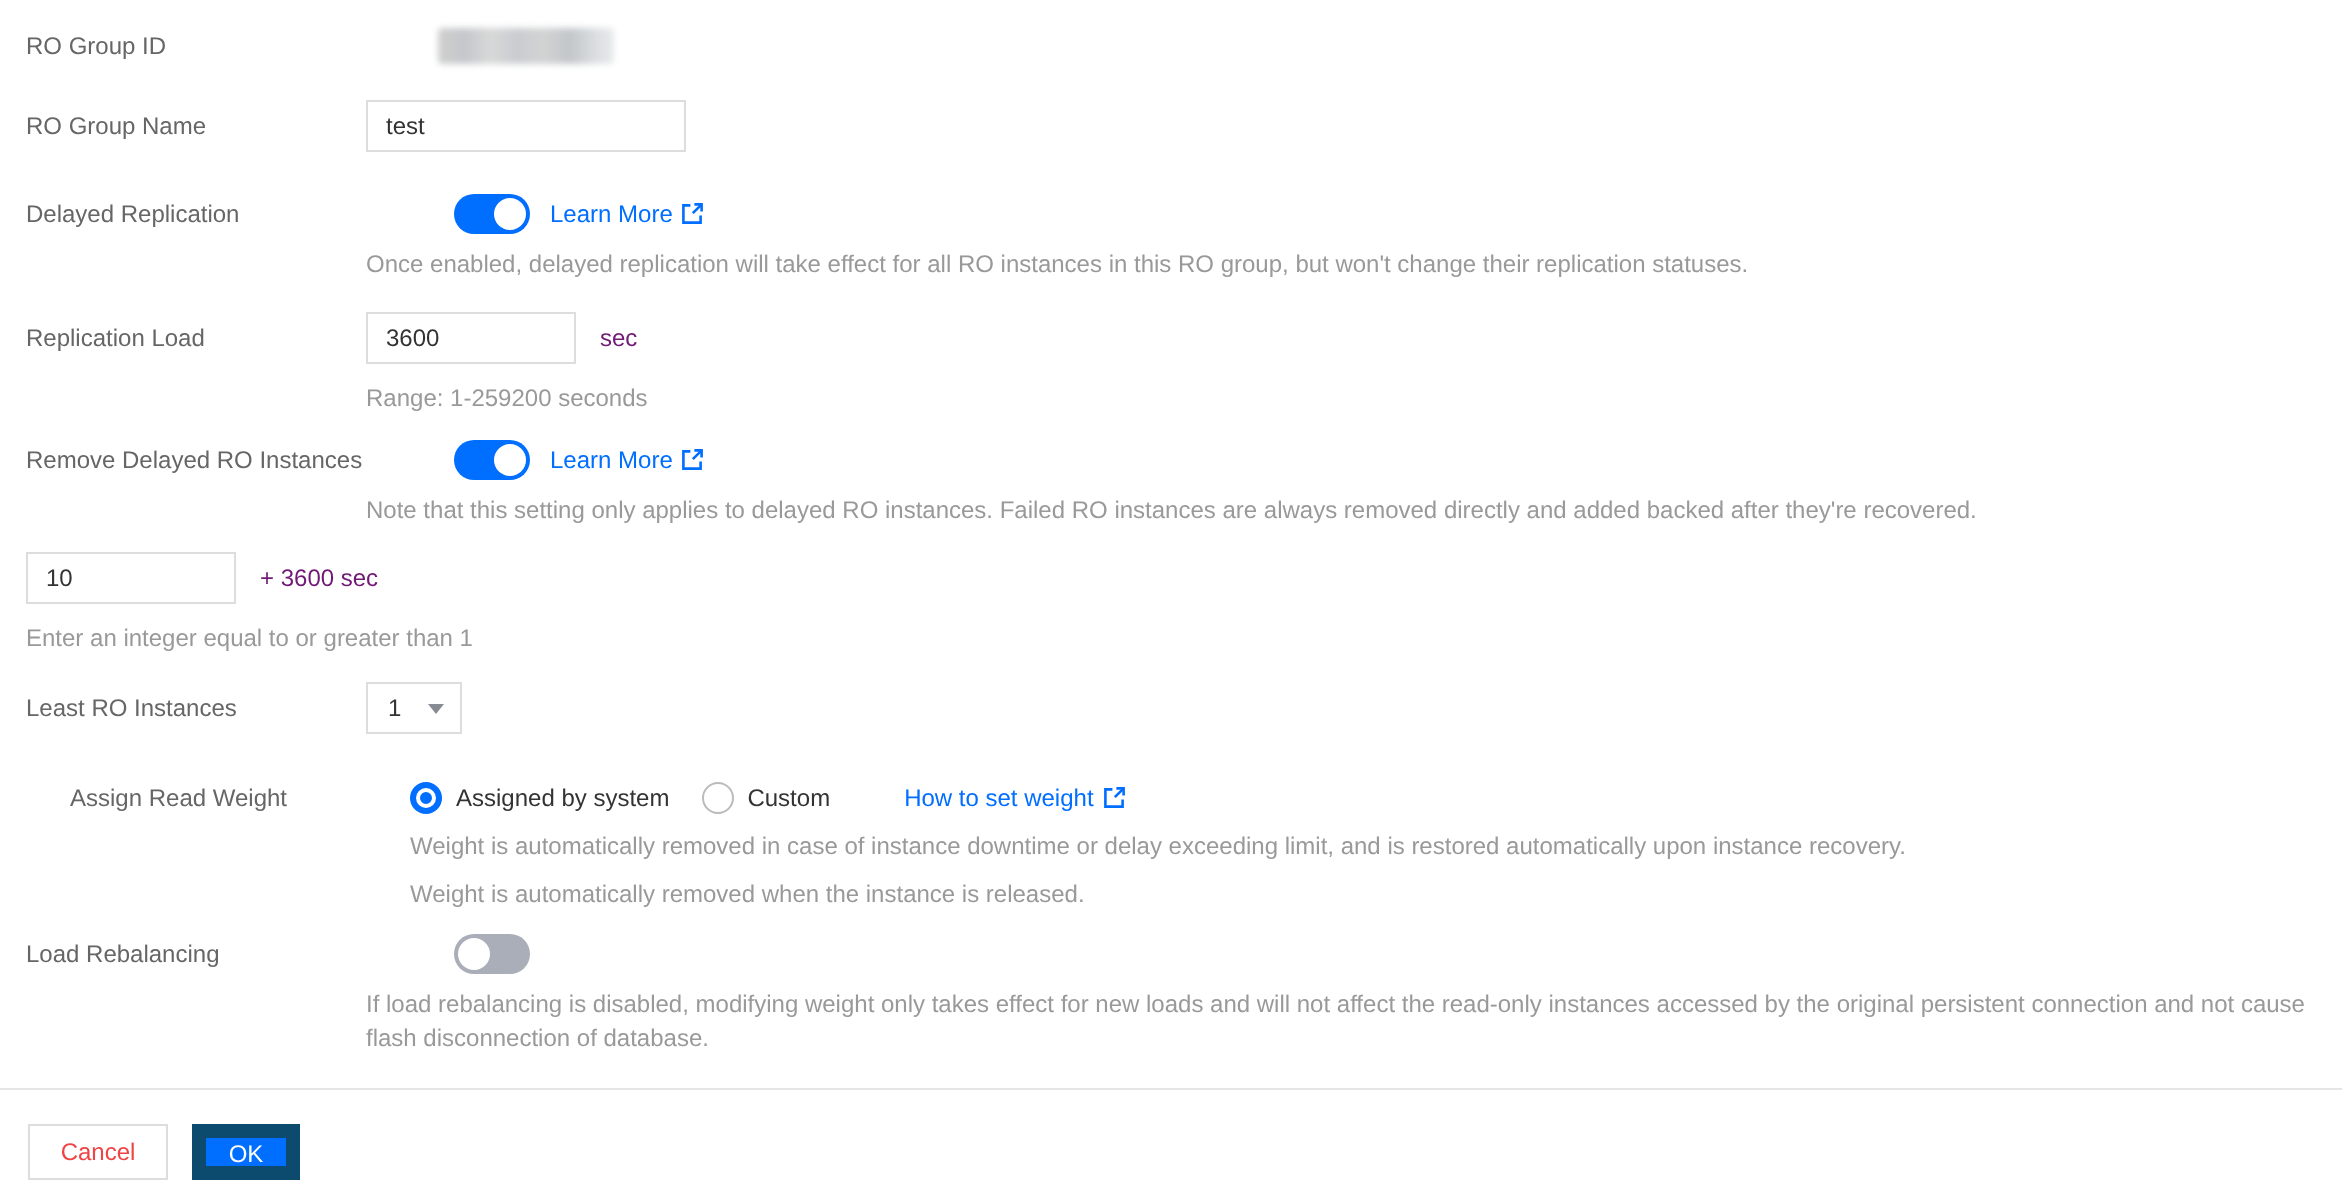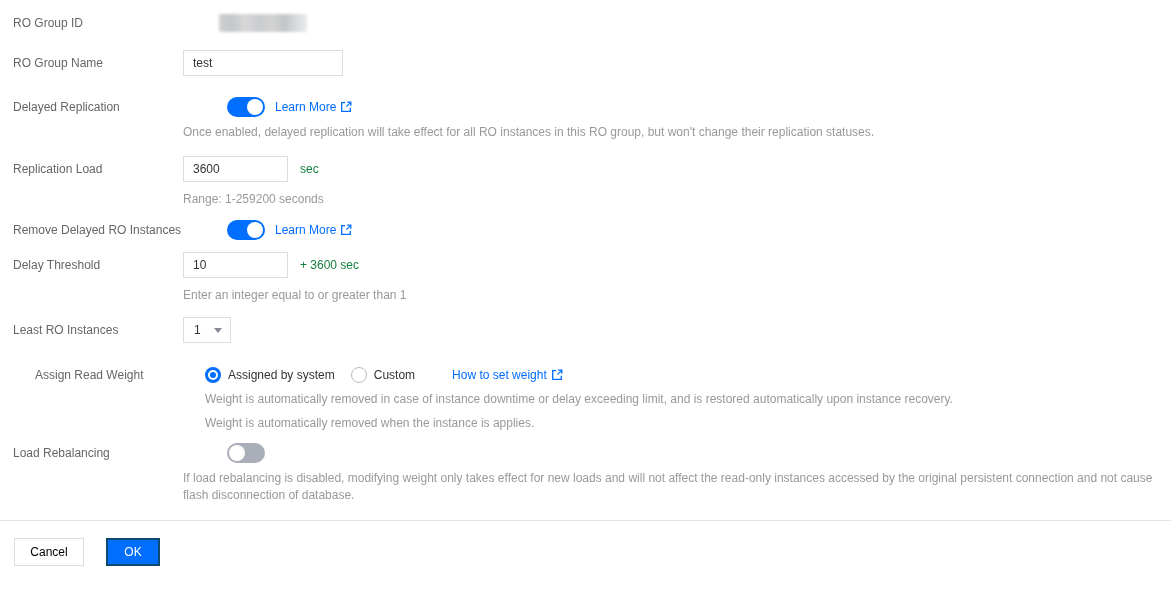--- a/index.html
+++ b/index.html
@@ -33,21 +33,21 @@
     background: linear-gradient(90deg,#cfcfcf 0%,#c4c7cb 15%,#d8d8d8 30%,#c9ccd0 45%,#d3d3d3 60%,#c2c6ca 75%,#dcdfe2 90%,#e8eaec 100%);
     filter: blur(1.5px);
   }
 
   .text-input {
     height: 26px; border: 1px solid #ddd; border-radius: 0;
     padding: 0 9px; font-size: 12px; color: #333; outline: none;
     font-family: inherit; background: #fff;
   }
   .w160 { width: 160px; } .w105 { width: 105px; }
-  .unit { margin-left: 12px; color: #15803d; }
+  .unit { margin-left: 12px; color: #701a75; }
 
   .hint, .desc { color: #999; line-height: 17px; }
   .desc { margin-top: 8px; }
   .hint { margin-top: 9px; }
   .desc--tight { margin-top: 7px; }
   .desc p { margin: 0 0 7px 0; }
   .desc p:last-child { margin-bottom: 0; }
 
   .toggle {
     width: 38px; height: 20px; border-radius: 10px; position: relative;
@@ -85,22 +85,22 @@
     border: 2px solid #fff; border-radius: 50%;
   }
   .radio.state-false { background: #fff; border: 1px solid #bbb; }
   .radio-label { margin-left: 7px; color: #333; }
   .radio-row-link { margin-left: 21px; text-align: right; }
 
   .divider { height: 1px; background: #e5e5e5; margin-top: 16px; }
 
   .footer { display: flex; padding-left: 14px; margin-top: 17px; }
   .btn { height: 28px; font-size: 12px; font-family: inherit; cursor: pointer; border-radius: 0; }
-  .btn-cancel { width: 70px; background: #fff; border: 1px solid #ddd; color: #000000; }
-  .btn-ok { width: 54px; background: #006eff; border: 2px solid #0c4a6e; color: #fff; margin-left: 22px; }
+  .btn-cancel { width: 70px; background: #fff; border: 1px solid #ddd; color: #ef4444; }
+  .btn-ok { width: 54px; background: #006eff; border: 7px solid #0c4a6e; color: #fff; margin-left: 12px; }
 </style>
 </head>
 <body>
 
 <div class="page">
 
   <div class="row row--id mb18">
     <div class="label">RO Group ID</div>
     <div class="control">
       <div class="control-main">
@@ -158,25 +158,25 @@
           <span>Learn More</span>
           <span class="ext-icon">
             <svg width="12" height="12" viewBox="0 0 12 12">
                 <path d="M10.3 6.8v3.5H1.7V1.7h3.5" fill="none" stroke="#006eff" stroke-width="1.3"></path>
                 <path d="M7.2 1.2h3.6v3.6" fill="none" stroke="#006eff" stroke-width="1.3"></path>
                 <path d="M10.6 1.4L6.4 5.6" fill="none" stroke="#006eff" stroke-width="1.3"></path>
               </svg>
           </span>
         </a>
       </div>
+      <div class="desc desc--tight">Note that this setting only applies to delayed RO instances. Failed RO instances are always removed directly and added backed after they're recovered.</div>
     </div>
   </div>
 
   <div class="row row--input mb13">
-    <div class="label">Delay Threshold</div>
     <div class="control">
       <div class="control-main">
         <input class="text-input w105" type="text" value="10" style="">
         <span class="unit">+ 3600 sec</span>
       </div>
       <div class="hint">Enter an integer equal to or greater than 1</div>
     </div>
   </div>
 
   <div class="row row--input mb24">
@@ -209,21 +209,21 @@
             <svg width="12" height="12" viewBox="0 0 12 12">
                 <path d="M10.3 6.8v3.5H1.7V1.7h3.5" fill="none" stroke="#006eff" stroke-width="1.3"></path>
                 <path d="M7.2 1.2h3.6v3.6" fill="none" stroke="#006eff" stroke-width="1.3"></path>
                 <path d="M10.6 1.4L6.4 5.6" fill="none" stroke="#006eff" stroke-width="1.3"></path>
               </svg>
           </span>
         </a>
       </div>
       <div class="desc">
         <p>Weight is automatically removed in case of instance downtime or delay exceeding limit, and is restored automatically upon instance recovery.</p>
-        <p>Weight is automatically removed when the instance is applies.</p>
+        <p>Weight is automatically removed when the instance is released.</p>
       </div>
     </div>
   </div>
 
   <div class="row row--toggle">
     <div class="label">Load Rebalancing</div>
     <div class="control">
       <div class="control-main">
         <div class="toggle state-off"></div>
       </div>

